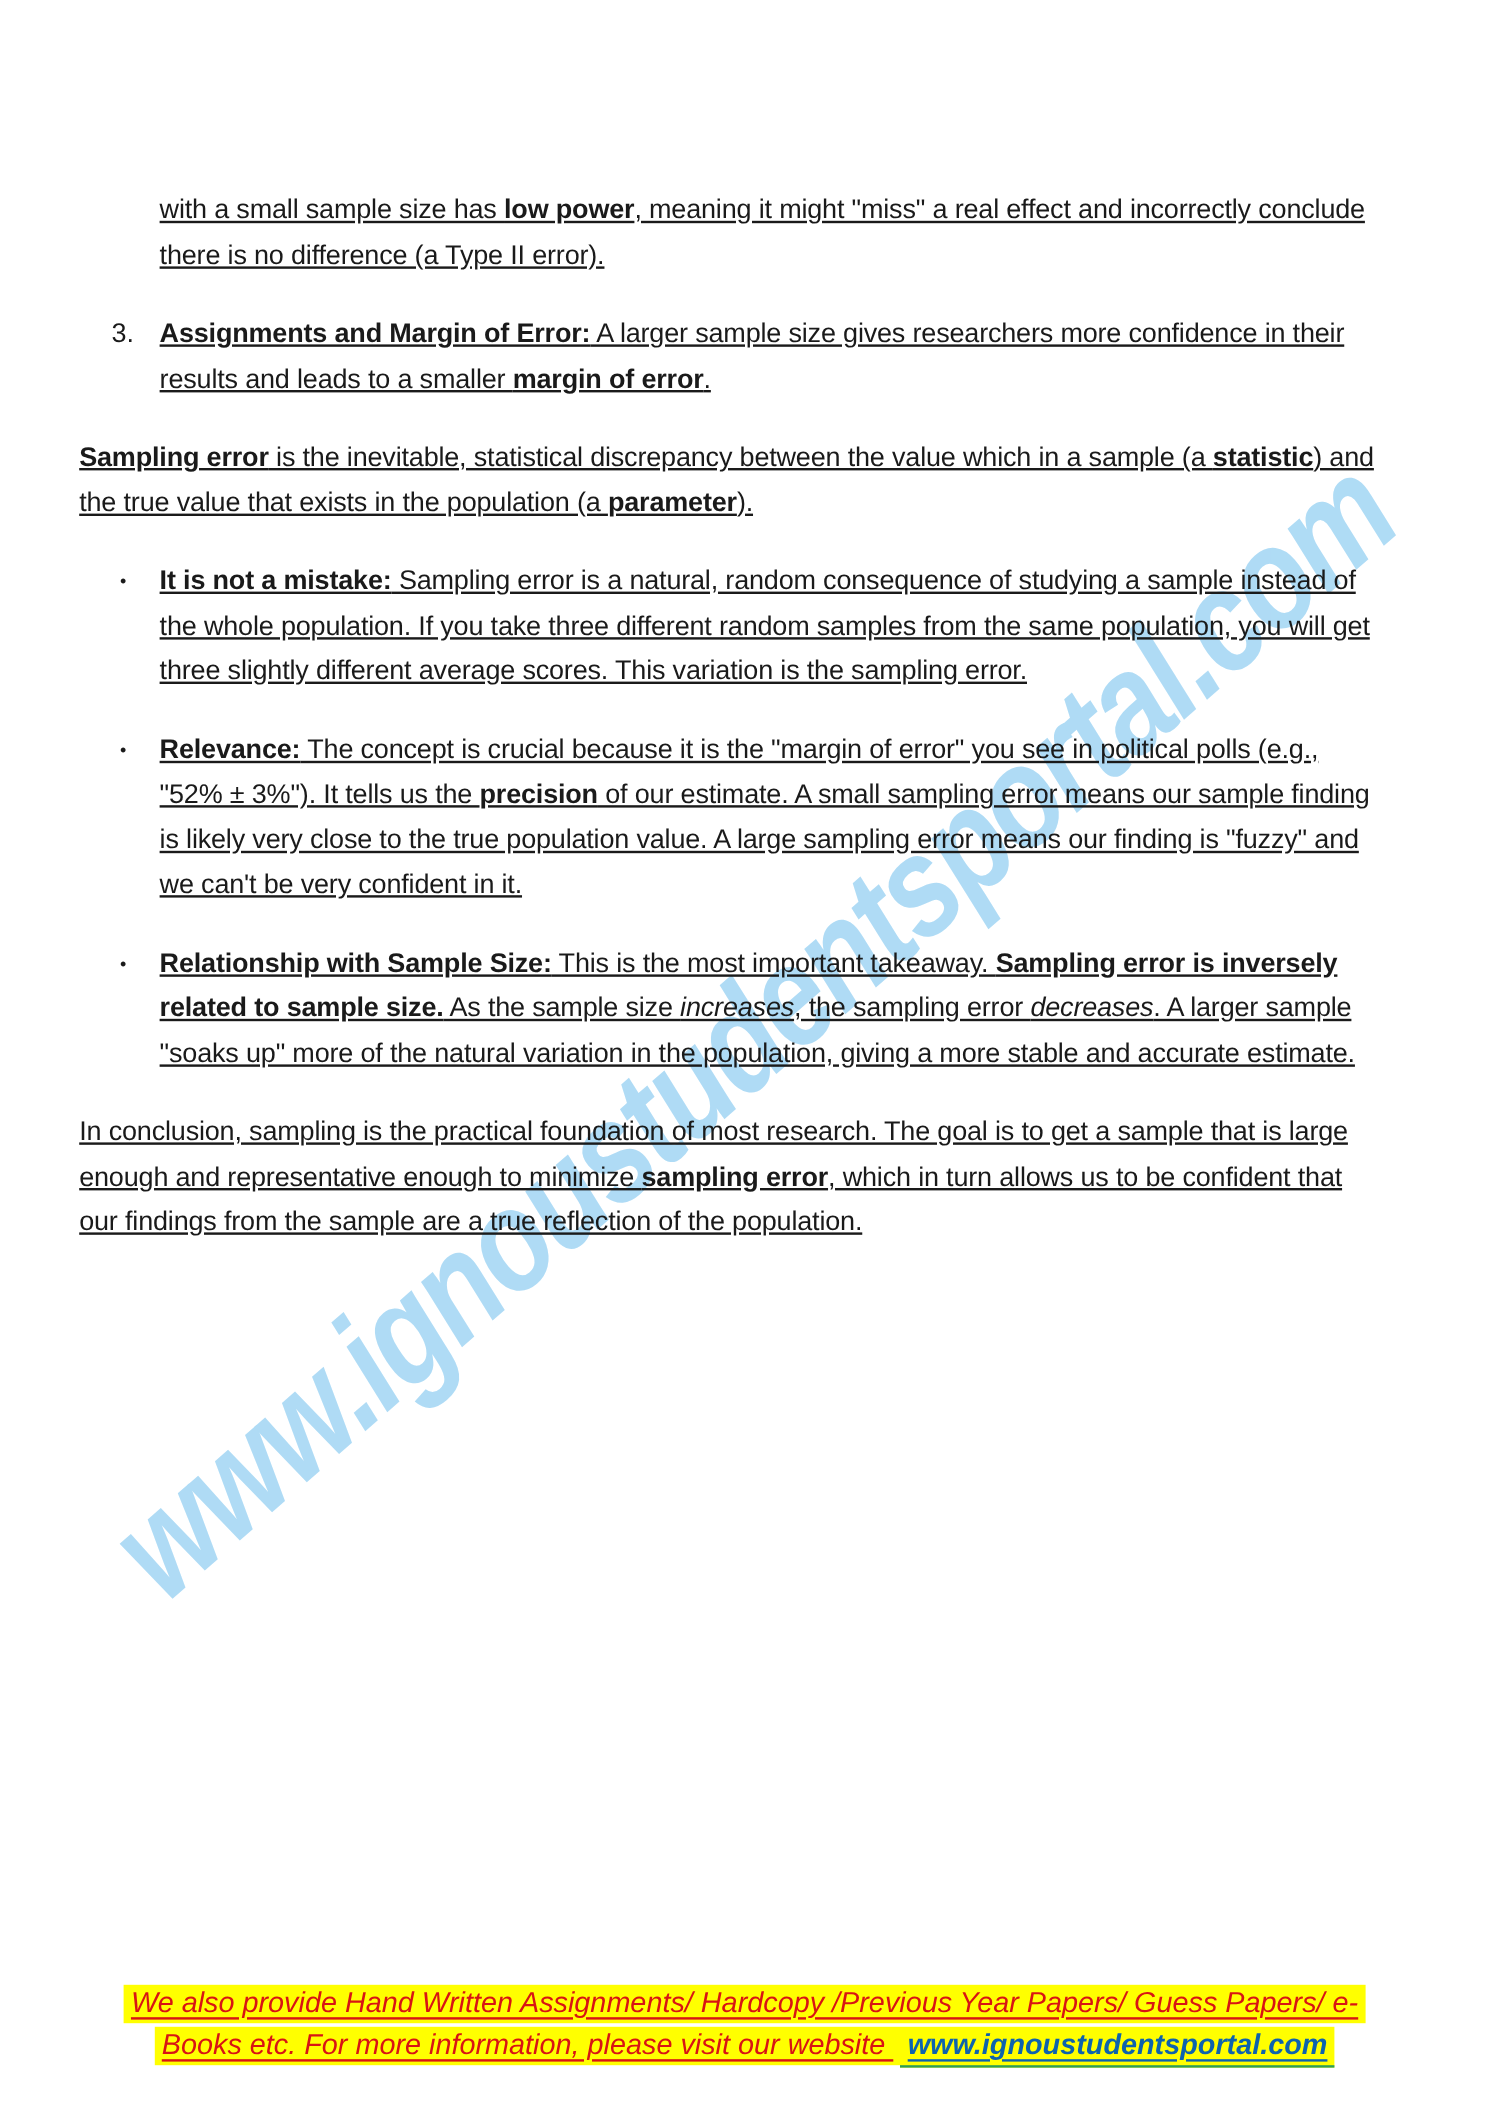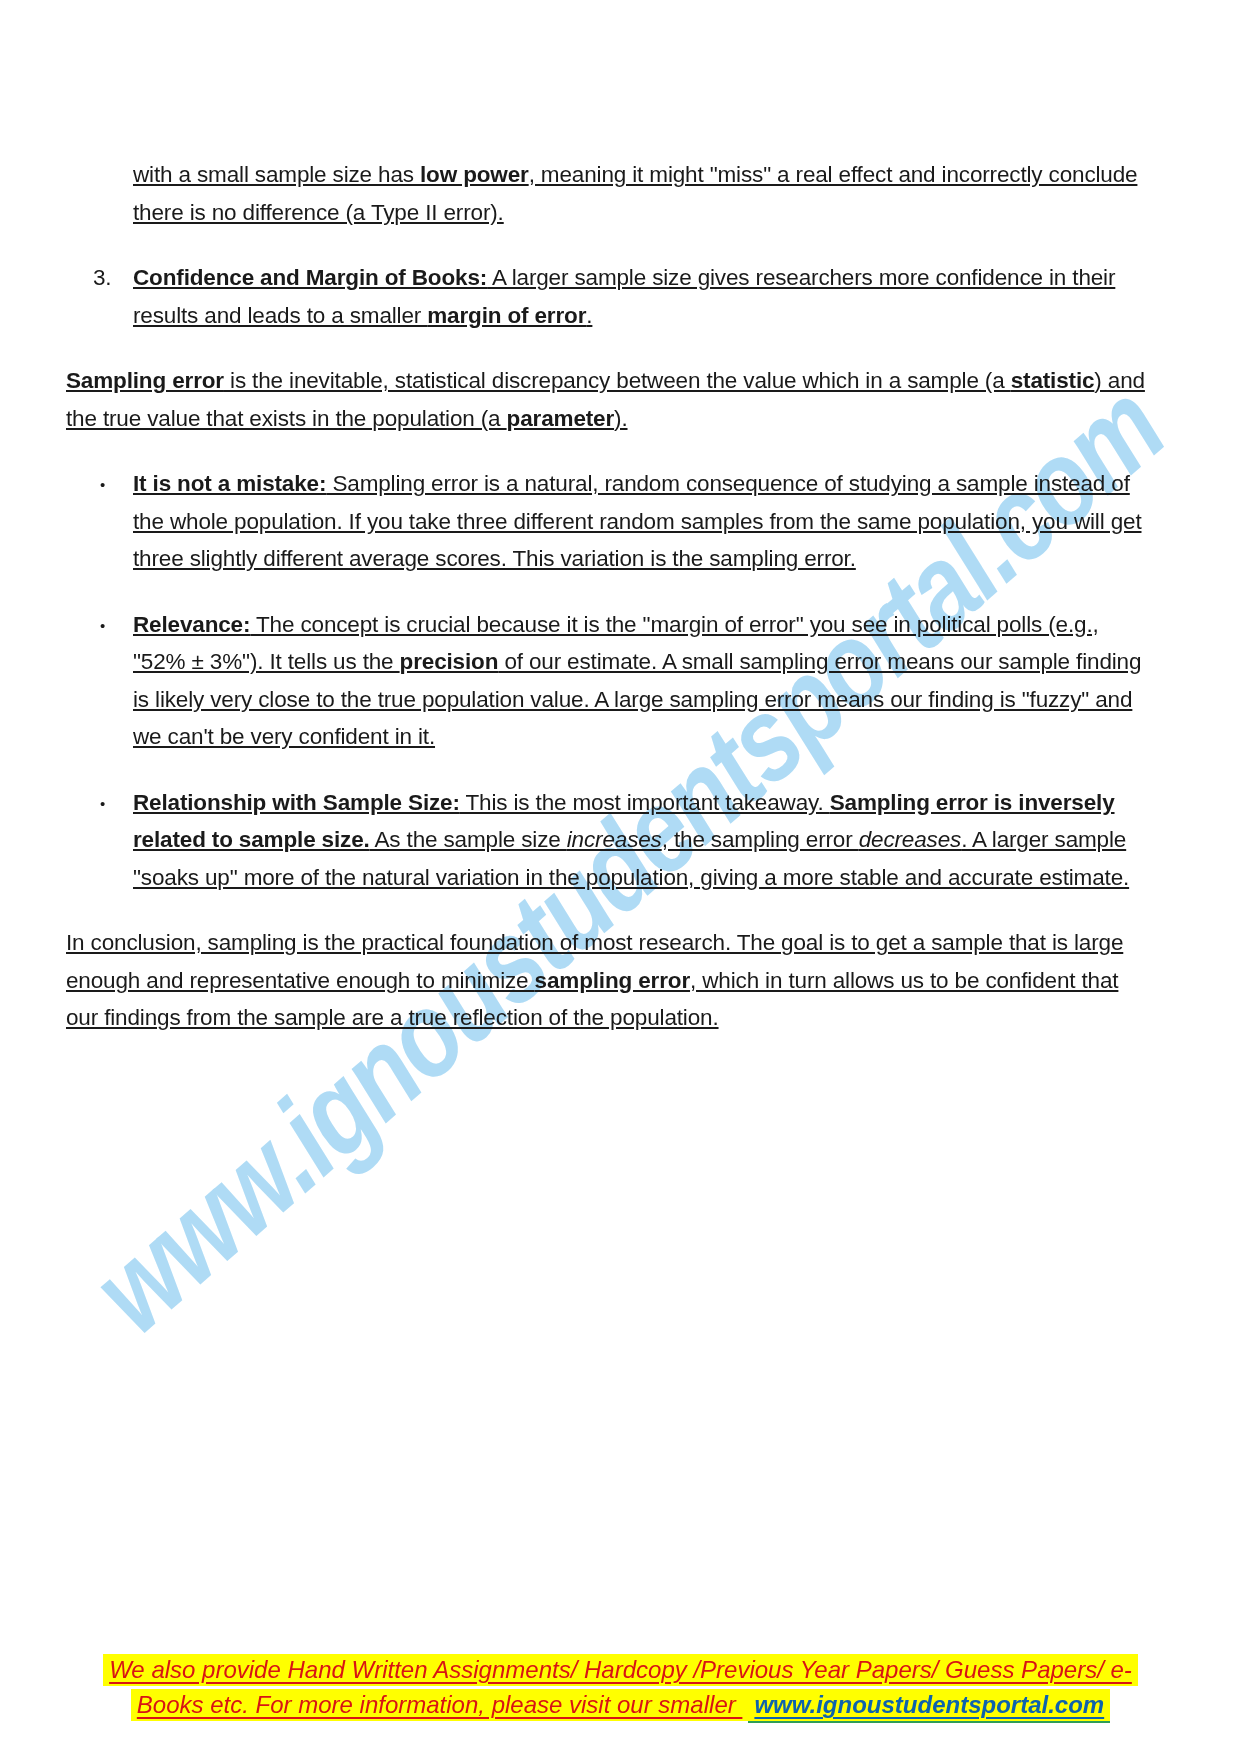--- a/index.html
+++ b/index.html
@@ -93,30 +93,30 @@
 </style>
 </head>
 <body>
 
 <div class="page">
 
   <div class="watermark">www.ignoustudentsportal.com</div>
 
   <main class="doc" id="doc">
       <div class="block continuation li"><span>with a small sample size has </span><span class="b">low power</span><span>, meaning it might "miss" a real effect and incorrectly conclude there is no difference (a Type II error).</span></div>
-      <div class="block numbered li"><span class="marker">3.</span><span class="b">Confidence and Margin of Books:</span><span> A larger sample size gives researchers more confidence in their results and leads to a smaller </span><span class="b">margin of error</span><span>.</span></div>
+      <div class="block numbered li"><span class="marker">3.</span><span class="b">Assignments and Margin of Error:</span><span> A larger sample size gives researchers more confidence in their results and leads to a smaller </span><span class="b">margin of error</span><span>.</span></div>
       <div class="block paragraph"><span class="b">Sampling error</span><span> is the inevitable, statistical discrepancy between the value which in a sample (a </span><span class="b">statistic</span><span>) and the true value that exists in the population (a </span><span class="b">parameter</span><span>).</span></div>
       <div class="block bullet li"><span class="marker">•</span><span class="b">It is not a mistake:</span><span> Sampling error is a natural, random consequence of studying a sample instead of the whole population. If you take three different random samples from the same population, you will get three slightly different average scores. This variation is the sampling error.</span></div>
       <div class="block bullet li"><span class="marker">•</span><span class="b">Relevance:</span><span> The concept is crucial because it is the "margin of error" you see in political polls (e.g., "52% ± 3%"). It tells us the </span><span class="b">precision</span><span> of our estimate. A small sampling error means our sample finding is likely very close to the true population value. A large sampling error means our finding is "fuzzy" and we can't be very confident in it.</span></div>
       <div class="block bullet li"><span class="marker">•</span><span class="b">Relationship with Sample Size:</span><span> This is the most important takeaway. </span><span class="b">Sampling error is inversely related to sample size.</span><span> As the sample size </span><span class="it">increases</span><span>, the sampling error </span><span class="it">decreases</span><span>. A larger sample "soaks up" more of the natural variation in the population, giving a more stable and accurate estimate.</span></div>
       <div class="block paragraph"><span>In conclusion, sampling is the practical foundation of most research. The goal is to get a sample that is large enough and representative enough to minimize </span><span class="b">sampling error</span><span>, which in turn allows us to be confident that our findings from the sample are a true reflection of the population.</span></div>
     </main>
 
   <footer class="footer">
     <div class="f-line">
       <span class="hl f-red">We also provide Hand Written Assignments/ Hardcopy /Previous Year Papers/ Guess Papers/ e-</span>
     </div>
     <div class="f-line">
-      <span class="hl f-red">Books etc. For more information, please visit our smaller </span><span class="hl f-link">www.ignoustudentsportal.com</span>
+      <span class="hl f-red">Books etc. For more information, please visit our website </span><span class="hl f-link">www.ignoustudentsportal.com</span>
     </div>
   </footer>
 
 </div>
 
 </body></html>

